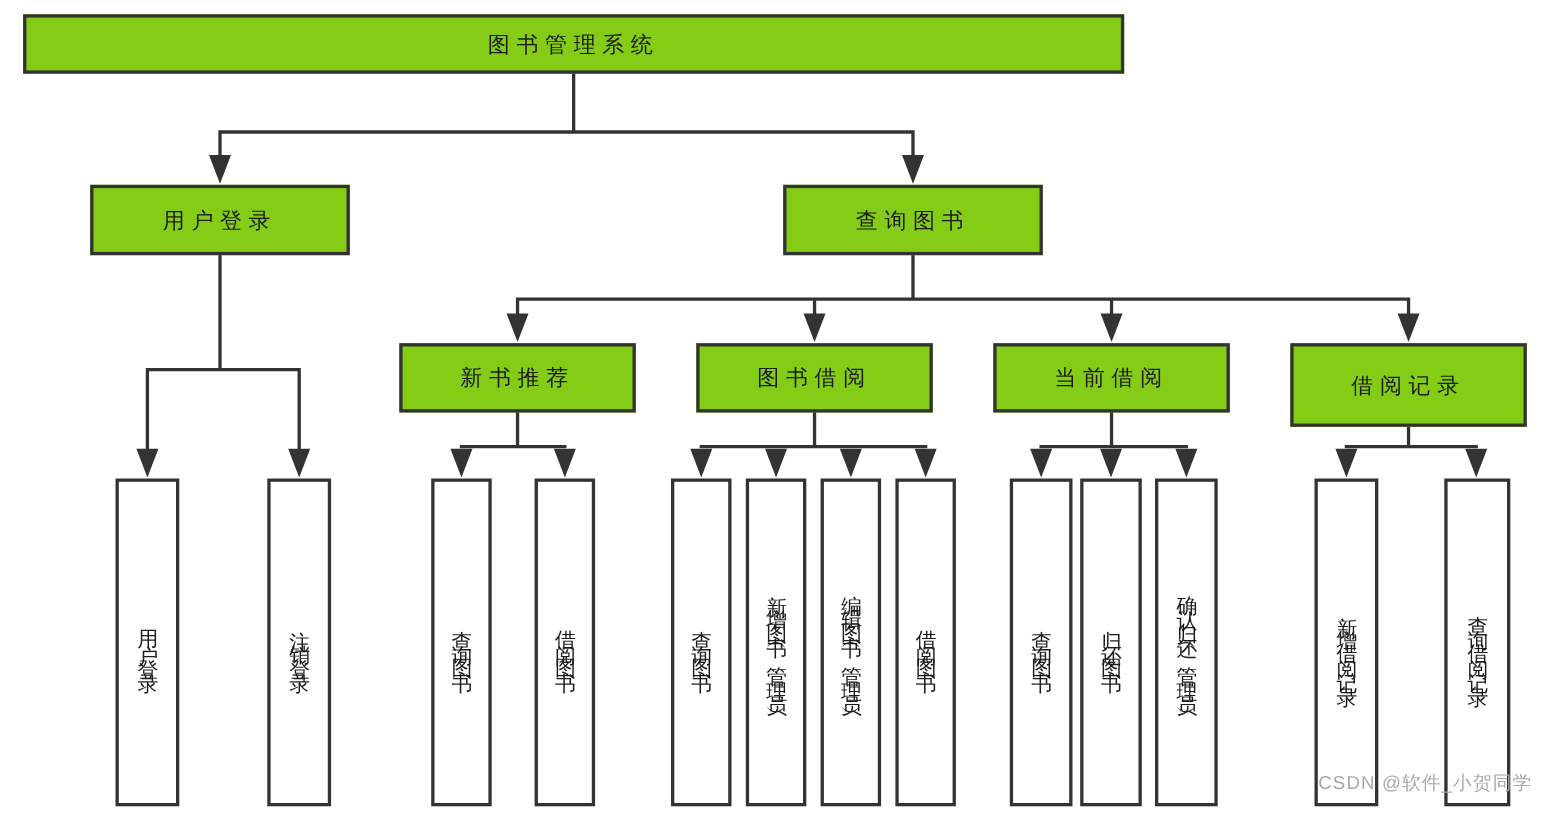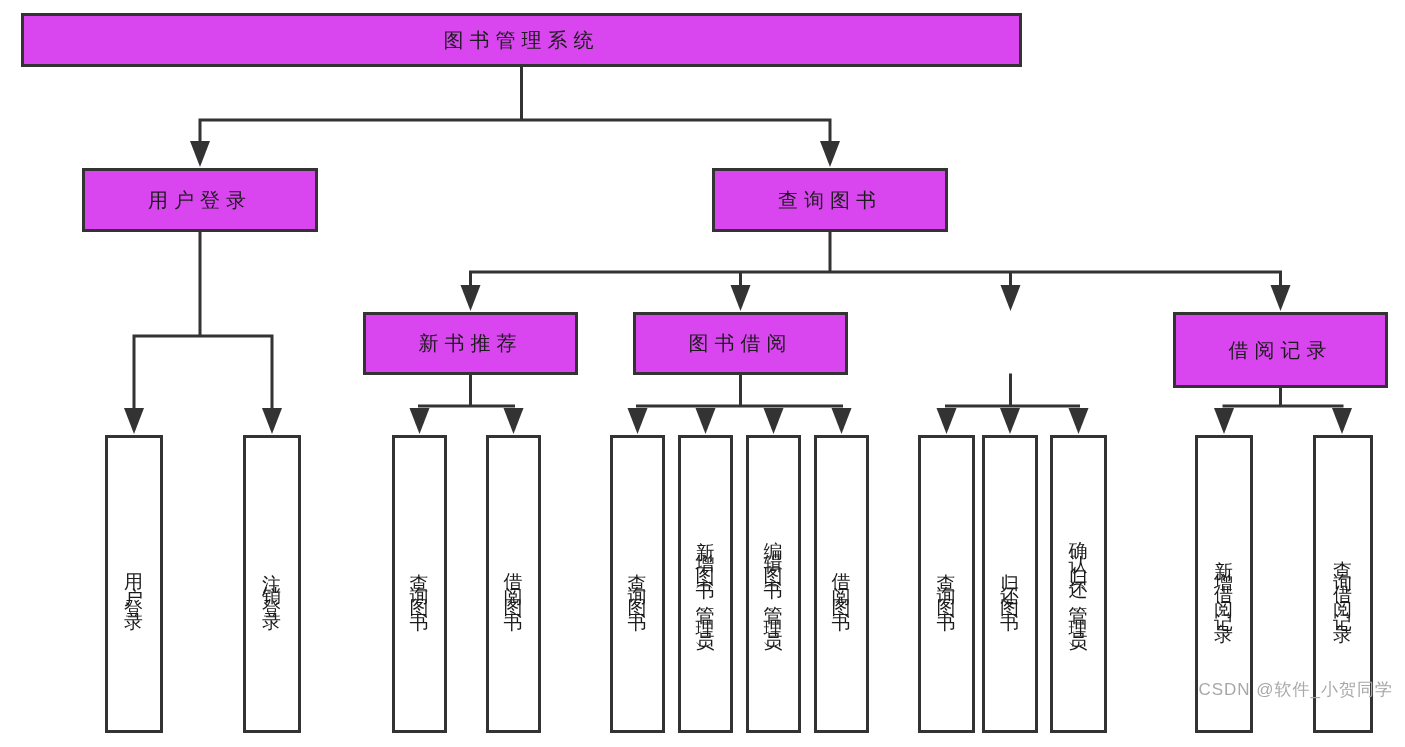--- a/index.html
+++ b/index.html
@@ -15,21 +15,21 @@
   svg.connectors {
     position: absolute;
     left: 0; top: 0;
     width: 1405px; height: 747px;
     z-index: 1;
   }
   .hbox {
     position: absolute;
     box-sizing: border-box;
     border: 3px solid #333333;
-    background: #d946ef;
+    background: #84cc16;
     display: flex;
     align-items: center;
     justify-content: center;
     z-index: 2;
   }
   .hbox span {
     font-size: 20px;
     letter-spacing: 6px;
     white-space: nowrap;
   }
@@ -47,21 +47,21 @@
   }
   .vbox span {
     writing-mode: vertical-rl;
     text-orientation: mixed;
     font-size: 19px;
     letter-spacing: 13px;
     line-height: 1;
   }
   .watermark {
     position: absolute;
-    top: 678px;
+    top: 700px;
     right: 12px;
     font-size: 17px;
     color: #a8a8a8;
     letter-spacing: 1px;
     z-index: 5;
     white-space: nowrap;
   }
 </style>
 </head>
 <body>
@@ -109,20 +109,23 @@
   <div class="hbox" style="left:712px; top:168px; width:236px; height:64px">
     <span>查询图书</span>
   </div>
 
   <div class="hbox" style="left:363px; top:312px; width:215px; height:63px">
     <span>新书推荐</span>
   </div>
   <div class="hbox" style="left:633px; top:312px; width:215px; height:63px">
     <span>图书借阅</span>
   </div>
+  <div class="hbox" style="left:903px; top:312px; width:215px; height:63px">
+    <span>当前借阅</span>
+  </div>
   <div class="hbox" style="left:1173px; top:312px; width:215px; height:76px">
     <span>借阅记录</span>
   </div>
 
   <div class="vbox" style="left:105px; width:58px">
     <span>用户登录</span>
   </div>
   <div class="vbox" style="left:243px; width:58px">
     <span>注销登录</span>
   </div>

